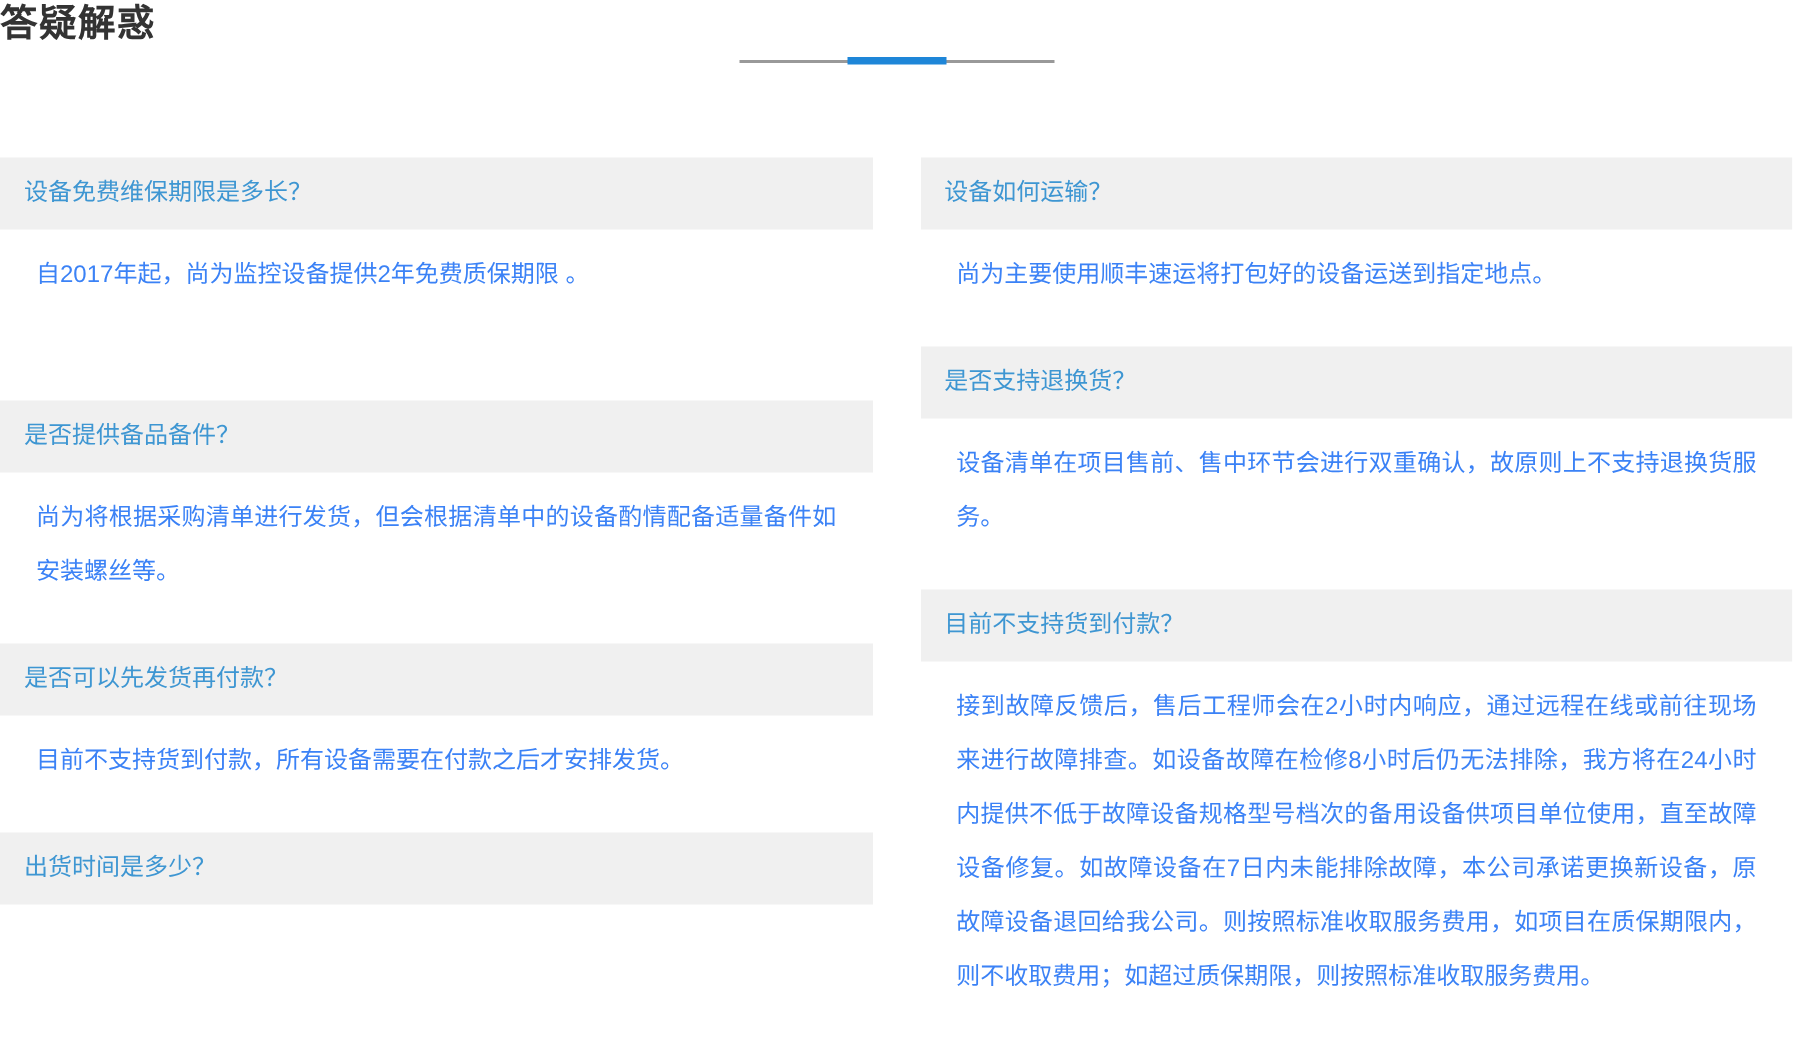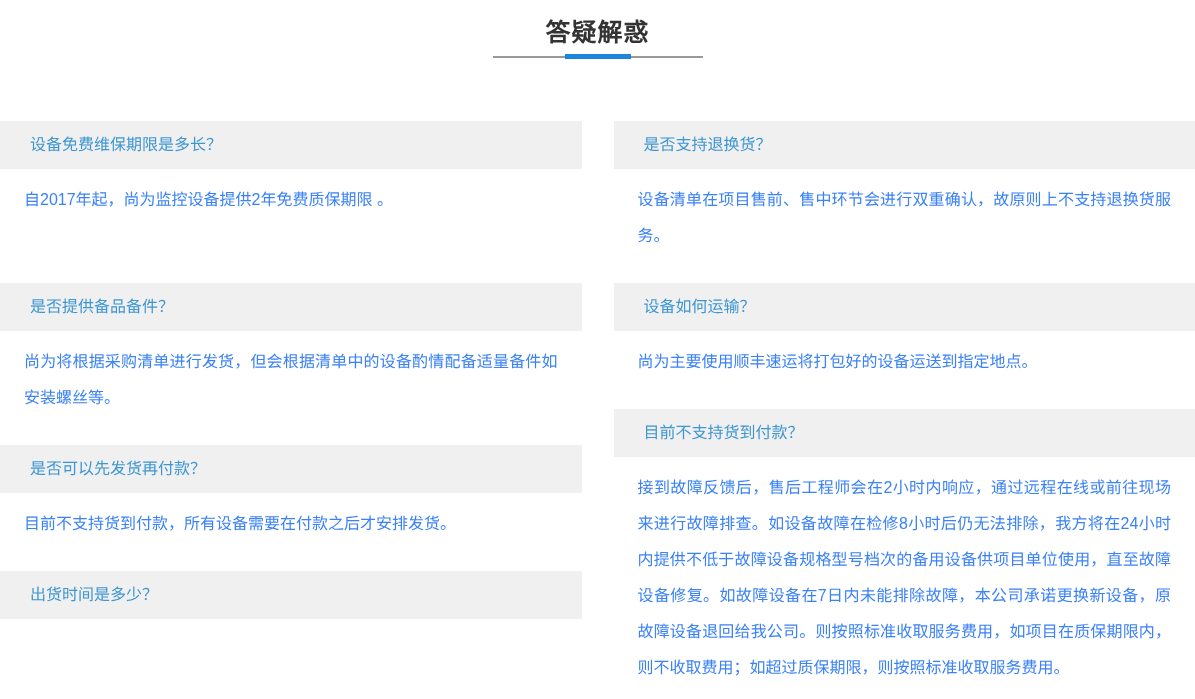--- a/index.html
+++ b/index.html
@@ -10,22 +10,21 @@
   }
   .page {
     position: relative;
     width: 1195px;
     height: 699px;
     overflow: hidden;
     background: #ffffff;
   }
   
   .header {
-    padding-top: 16px;
-    text-align: center;
+    padding-top: 0;
   }
   .page-title {
     margin: 0;
     font-size: 25px;
     font-weight: bold;
     color: #333333;
     line-height: 32px;
     letter-spacing: 1px;
   }
   .title-underline {
@@ -56,21 +55,21 @@
   }
   .faq-item {
     margin-bottom: 29px;
   }
   .faq-question {
     height: 48px;
     line-height: 48px;
     background: #f0f0f0;
     color: #3e96d2;
     font-size: 16px;
-    padding: 0 30px;
+    padding: 0 16px;
     white-space: nowrap;
     overflow: hidden;
   }
   .faq-answer {
     margin: 0;
     padding: 13px 24px 0 24px;
     font-size: 16px;
     line-height: 36px;
     color: #3b82f6;
     text-align: justify;
@@ -108,26 +107,26 @@
         <div class="faq-question">是否可以先发货再付款？</div>
         <p class="faq-answer">目前不支持货到付款，所有设备需要在付款之后才安排发货。</p>
       </div>
       <div class="faq-item">
         <div class="faq-question">出货时间是多少？</div>
       </div>
     </div>
 
     <div class="faq-col faq-col-right">
       <div class="faq-item">
+        <div class="faq-question">设备如何运输？</div>
+        <p class="faq-answer">尚为主要使用顺丰速运将打包好的设备运送到指定地点。</p>
+      </div>
+      <div class="faq-item">
         <div class="faq-question">是否支持退换货？</div>
         <p class="faq-answer">设备清单在项目售前、售中环节会进行双重确认，故原则上不支持退换货服务。</p>
-      </div>
-      <div class="faq-item">
-        <div class="faq-question">设备如何运输？</div>
-        <p class="faq-answer">尚为主要使用顺丰速运将打包好的设备运送到指定地点。</p>
       </div>
       <div class="faq-item">
         <div class="faq-question">目前不支持货到付款？</div>
         <p class="faq-answer">接到故障反馈后，售后工程师会在2小时内响应，通过远程在线或前往现场来进行故障排查。如设备故障在检修8小时后仍无法排除，我方将在24小时内提供不低于故障设备规格型号档次的备用设备供项目单位使用，直至故障设备修复。如故障设备在7日内未能排除故障，本公司承诺更换新设备，原故障设备退回给我公司。则按照标准收取服务费用，如项目在质保期限内，则不收取费用；如超过质保期限，则按照标准收取服务费用。</p>
       </div>
     </div>
 
   </div>
 </div>
 

